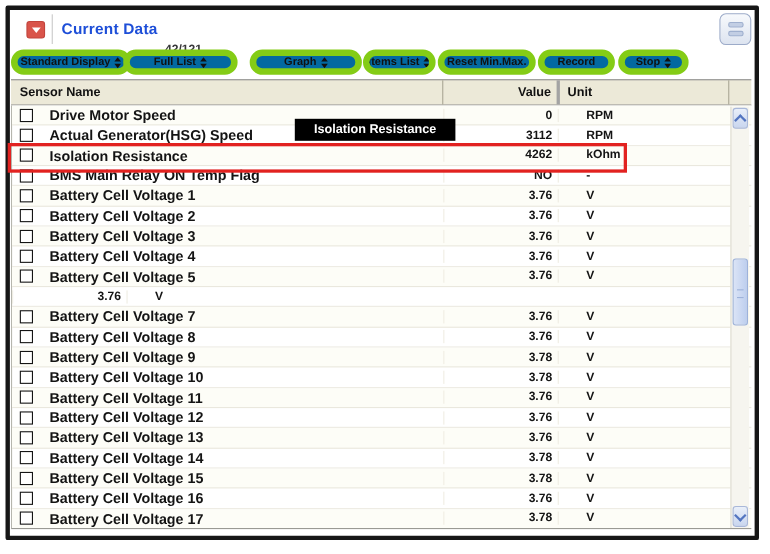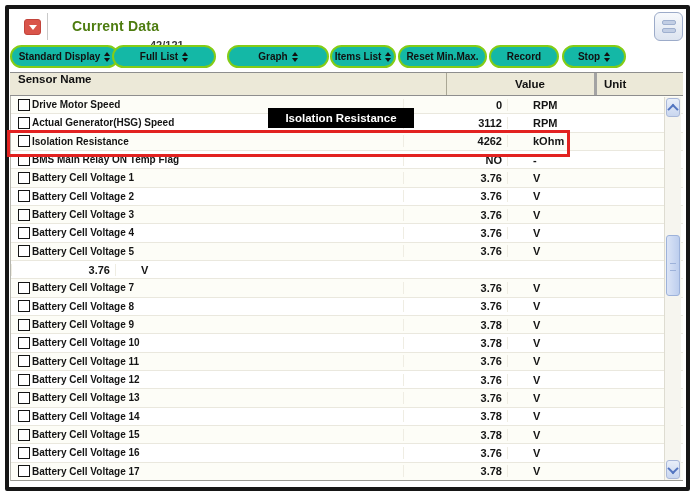--- a/index.html
+++ b/index.html
@@ -16,64 +16,64 @@
     position:absolute; left:24px; top:19px; width:17px; height:16px;
     background:#d9544a; border:1px solid #c2443c; border-radius:3px;
     display:flex; align-items:center; justify-content:center; box-sizing:border-box;
   }
   .tri-down-white {
     width:0; height:0; border-left:4px solid transparent; border-right:4px solid transparent;
     border-top:5px solid #ffffff;
   }
   .title-divider { position:absolute; left:47px; top:13px; width:1px; height:27px; background:#c9c9c9; }
   .page-title {
-    position:absolute; left:72px; top:18px; font-size:14px; font-weight:bold; color:#4d7c0f;
+    position:absolute; left:56px; top:18px; font-size:14px; font-weight:bold; color:#1d4ed8;
     letter-spacing:0.2px;
   }
   .page-count { position:absolute; left:150px; top:21px; font-size:11px; font-weight:600; color:#38383a;margin-top:18px; }
   .menu-btn {
     position:absolute; left:654px; top:12px; width:29px; height:29px; box-sizing:border-box;
     border:1px solid #9cabc9; border-radius:6px; background:linear-gradient(#f7f9fc,#dde4f0);
     display:flex; flex-direction:column; align-items:center; justify-content:center; gap:3px;
   }
   .menu-bar { width:14px; height:5px; background:#c2cee4; border:1px solid #9fb0cf; border-radius:2px; box-sizing:border-box; }
   
   .tb-btn {
     position:absolute; top:45px; height:23px; box-sizing:border-box;
-    border:2px solid #84cc16; border-radius:12px; background:#14b8a6;
+    border:6px solid #84cc16; border-radius:12px; background:#0369a1;
     display:flex; align-items:center; justify-content:center; gap:4px;
     font-size:10px; font-weight:bold; color:#111; padding:0 3px; white-space:nowrap; overflow:hidden;
   }
   .tb-0{left:10px;width:109px;} .tb-1{left:112px;width:104px;} .tb-2{left:227px;width:102px;}
   .tb-3{left:330px;width:66px;} .tb-4{left:398px;width:89px;} .tb-5{left:489px;width:70px;}
   .tb-6{left:562px;width:64px;}
   .sort-arrows { display:inline-flex; flex-direction:column; gap:2px; }
   .sort-arrows .up { width:0;height:0;border-left:3.5px solid transparent;border-right:3.5px solid transparent;border-bottom:4px solid #111; }
   .sort-arrows .dn { width:0;height:0;border-left:3.5px solid transparent;border-right:3.5px solid transparent;border-top:4px solid #111; }
   
   .thead {
     position:absolute; left:10px; top:72px; width:673px; height:24px; box-sizing:border-box;
     background:#ece9d8; border-top:1px solid #8e8e8e; border-bottom:1px solid #8e8e8e;
-    display:flex; align-items:flex-start; font-size:11.5px; font-weight:bold; color:#111;gap:44px;
+    display:flex; align-items:center; font-size:11.5px; font-weight:bold; color:#111;
   }
   .th-name  { flex:0 0 392px; padding-left:8px; box-sizing:border-box; }
   .th-value { flex:0 0 104px; text-align:right; padding-right:5px; border-left:1px solid #aaa795; box-sizing:border-box; height:100%; line-height:22px; }
   .th-unit  { flex:0 0 156px; padding-left:7px; border-left:3px solid #a3a3a3; box-sizing:border-box; height:100%; line-height:22px; }
   .th-scroll{ flex:1; border-left:1px solid #aaa795; height:100%; box-sizing:border-box; }
   .tbody {
     position:absolute; left:10px; top:96px; width:673px; height:385px; box-sizing:border-box;
     border-left:1px solid #b6b6ae; border-bottom:1px solid #9a9a94;
     display:flex; flex-direction:column; background:#fff;
   }
   .row { flex:1 1 0; display:flex; align-items:center; border-bottom:1px solid #eae8de; box-sizing:border-box; }
   .row:nth-child(odd) { background:#fdfdf7; }
   .row:last-child { border-bottom:none; }
   .name-cell { flex:0 0 392px; display:flex; align-items:center; overflow:hidden; }
   .cb { flex:0 0 auto; width:10px; height:10px; border:1.5px solid #141414; background:#fff; margin-left:7px; box-sizing:content-box; }
-  .rname { margin-left:2px; font-size:10px; font-weight:bold; color:#141414; white-space:nowrap; }
+  .rname { margin-left:15px; font-size:13px; font-weight:bold; color:#141414; white-space:nowrap; }
   .rvalue { flex:0 0 104px; text-align:right; padding-right:5px; font-size:11px; font-weight:bold; color:#141414; border-left:1px solid #efede3; box-sizing:border-box; }
   .runit  { flex:1; padding-left:25px; font-size:11px; font-weight:bold; color:#141414; border-left:1px solid #efede3; box-sizing:border-box; }
   
   .vscroll {
     position:absolute; left:664px; top:97px; width:17px; height:383px;
     background:#f6f5ef; border-left:1px solid #dedcd1; box-sizing:border-box;
   }
   .sb-btn {
     position:absolute; left:1px; width:14px; height:19px; box-sizing:border-box;
     border:1px solid #a9b8d9; border-radius:3px; background:linear-gradient(#e9eff9,#c9d6ef);

